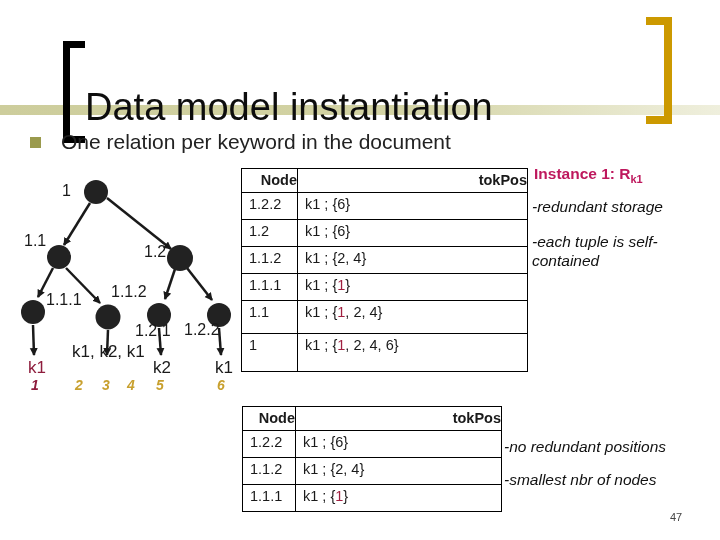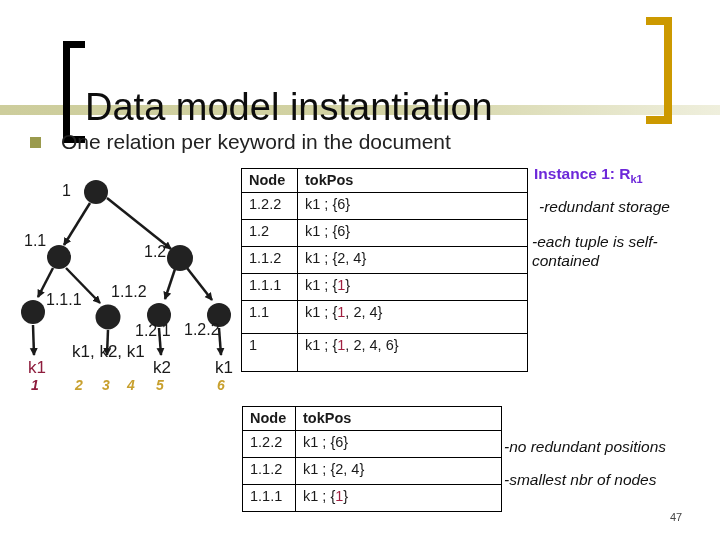--- a/index.html
+++ b/index.html
@@ -23,31 +23,31 @@
   .tree-svg{position:absolute;left:0;top:160px;}
   .tree-label{position:absolute;font-size:16px;color:#1a1a1a;white-space:nowrap;}
   .leaf-label{position:absolute;font-size:17px;white-space:nowrap;}
   .pos-number{position:absolute;font-size:14px;font-weight:bold;font-style:italic;white-space:nowrap;}
   .maroon{color:#8e1d3d;}
   .goldnum{color:#c8a02e;}
   
   table.rel{position:absolute;border-collapse:collapse;background:#fff;table-layout:fixed;}
   table.rel th,table.rel td{border:1.5px solid #000;font-size:14.5px;padding:3px 0 0 7px;
     vertical-align:top;text-align:left;overflow:hidden;}
-  table.rel th{font-weight:bold;height:20px;}
+  table.rel th{font-weight:bold;height:20px;text-align:right;}
   #table1{left:241px;top:168px;width:287px;}
   #table2{left:242px;top:406px;width:260px;}
   #table1 .col-node{width:56px;} #table2 .col-node{width:53px;}
   td .red{color:#a02040;}
   
-  .inst-heading{position:absolute;font-size:15.5px;font-weight:bold;color:#6d28d9;white-space:nowrap;}
+  .inst-heading{position:absolute;font-size:15.5px;font-weight:bold;color:#be185d;white-space:nowrap;}
   .inst-heading sub{font-size:11px;}
   .inst-note{position:absolute;font-size:15.5px;font-style:italic;color:#111;line-height:19px;}
   #inst1-heading{left:534px;top:165px;}
-  #inst1-note0{left:532px;top:197px;white-space:nowrap;margin-left:7px;}
+  #inst1-note0{left:532px;top:197px;white-space:nowrap;}
   #inst1-note1{left:532px;top:232px;width:152px;}
   #inst2-heading{left:506px;top:405px;}
   #inst2-note0{left:504px;top:437px;white-space:nowrap;}
   #inst2-note1{left:504px;top:470px;white-space:nowrap;}
   .page-number{position:absolute;left:670px;top:511px;font-size:11px;color:#444;}
 </style>
 </head>
 <body>
 
 <div class="slide">

